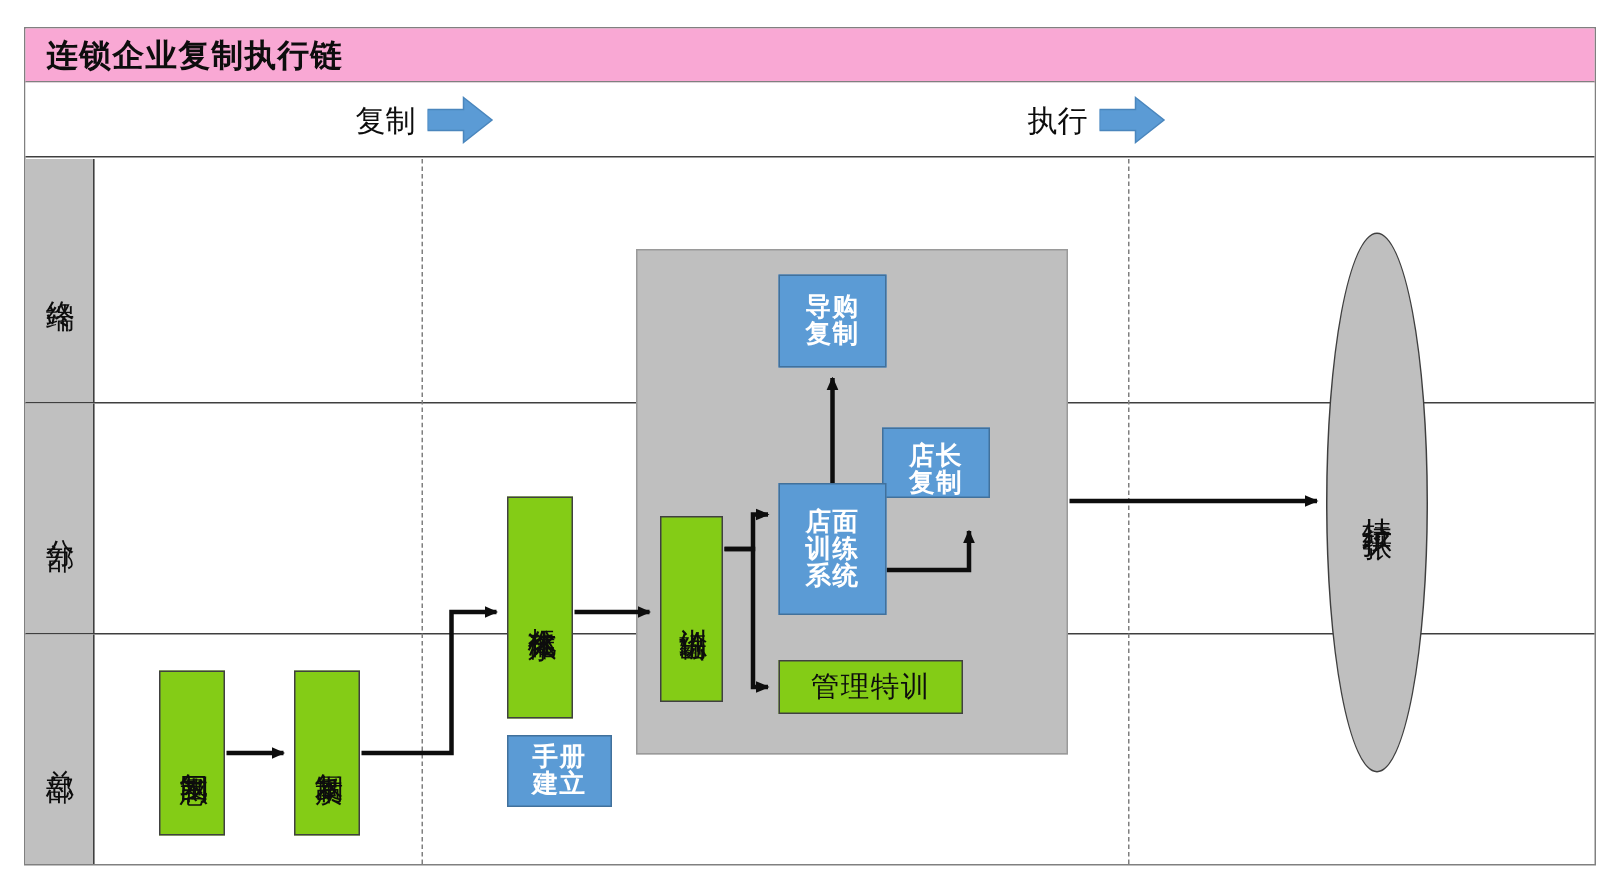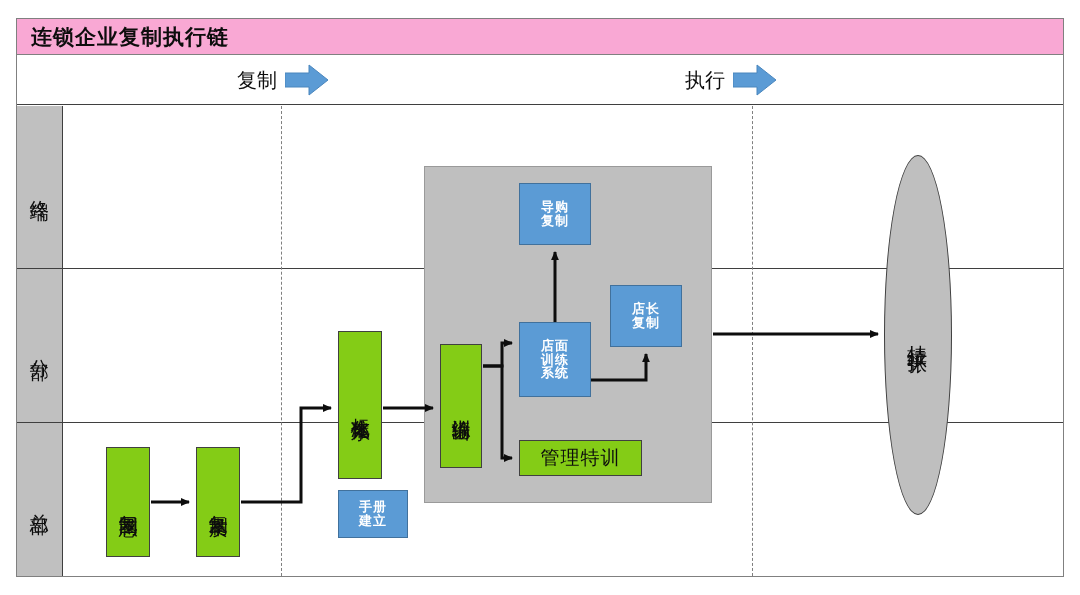--- a/index.html
+++ b/index.html
@@ -77,34 +77,34 @@
   }
   .box-blue{
     background:#5b9bd5;border:1px solid #41719c;
   }
   .vtext{
     writing-mode:vertical-rl;text-orientation:upright;
     font-size:19px;color:#0d0d0d;line-height:1.08;letter-spacing:1px;
   }
   .htext{font-size:19px;color:#0d0d0d;letter-spacing:1px;}
   .bluetext{
-    font-size:13px;font-weight:bold;color:#ffffff;line-height:1.06;
+    font-size:17px;font-weight:bold;color:#ffffff;line-height:1.06;
     text-align:center;letter-spacing:1px;
   }
 
   
   .n-kunhuo   {left:106px;top:447px;width:44px;height:110px;}
   .n-benzhi   {left:196px;top:447px;width:44px;height:110px;}
   .n-shouce   {left:338px;top:490px;width:70px;height:48px;}
   .n-biaozhun {left:338px;top:331px;width:44px;height:148px;}
   .n-xunlian  {left:440px;top:344px;width:42px;height:124px;}
   .n-guanli   {left:519px;top:440px;width:123px;height:36px;}
   .n-daogou   {left:519px;top:183px;width:72px;height:62px;}
-  .n-dianzhang{left:610px;top:285px;width:72px;height:62px;}
-  .n-dianmian {left:519px;top:322px;width:72px;height:75px;}
+  .n-dianzhang{left:588px;top:285px;width:72px;height:47px;align-items:flex-end;}
+  .n-dianmian {left:519px;top:322px;width:72px;height:88px;}
 
   
   .ellipse{
     position:absolute;left:884px;top:155px;width:68px;height:360px;
     background:#bfbfbf;border:1px solid #3f3f3f;border-radius:50%;
     box-sizing:border-box;display:flex;align-items:center;justify-content:center;
   }
   .ellipse span{
     writing-mode:vertical-rl;text-orientation:upright;
     font-size:20px;color:#0d0d0d;letter-spacing:3px;

